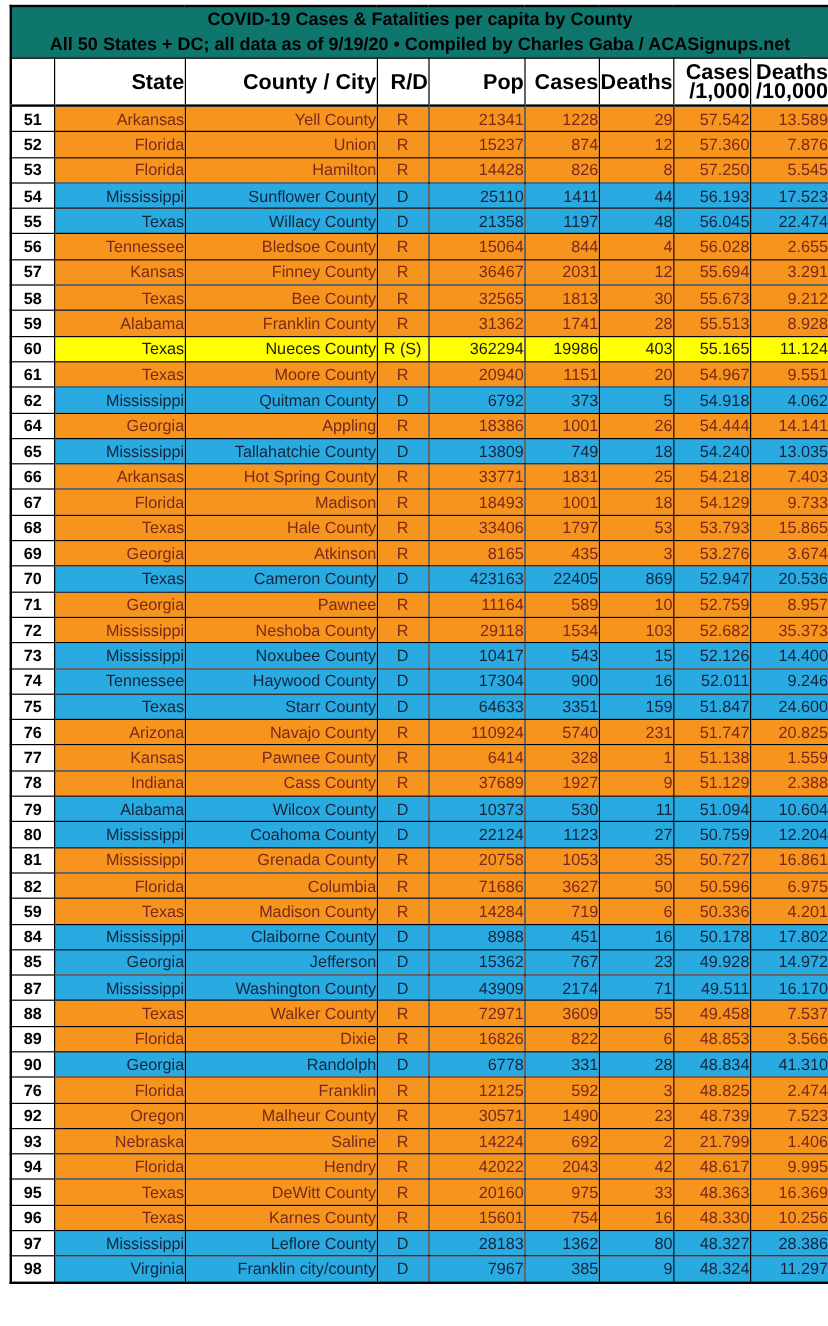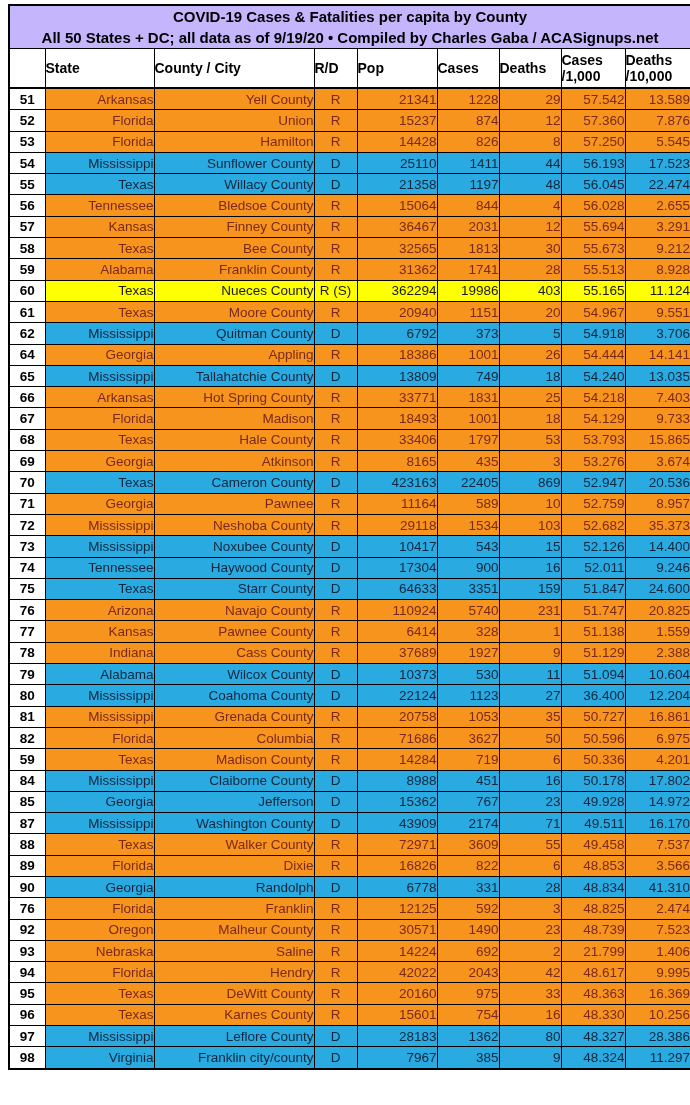--- a/index.html
+++ b/index.html
@@ -20,35 +20,35 @@
     width: 682px;
     border: 2px solid #000;
   }
   table.grid th, table.grid td {
     border: 1px solid #000;
     padding: 0;
     overflow: hidden;
     white-space: nowrap;
   }
   .title-cell {
-    background: #c4b5fd;
+    background: #0f766e;
     color: #000;
     font-weight: bold;
     font-size: 15px;
     line-height: 21px;
     border-bottom: 2px solid #000;
     padding: 1px 0;
   }
   tr.head-row th {
     background: #fff;
     color: #000;
     font-weight: bold;
-    font-size: 14px;
+    font-size: 18px;
     line-height: 16px;
-    text-align: left;
+    text-align: right;
     vertical-align: middle;
     height: 38px;
     border-bottom: 2px solid #000;
   }
   tbody td {
     height: 20.3px;
     font-size: 13.5px;
     vertical-align: middle;
   }
   td.rank {
@@ -231,21 +231,21 @@
   </tr>
         <tr class="fill-D">
     <td class="rank">62</td>
     <td class="state">Mississippi</td>
     <td class="county">Quitman County</td>
     <td class="party">D</td>
     <td class="num">6792</td>
     <td class="num">373</td>
     <td class="num">5</td>
     <td class="num">54.918</td>
-    <td class="num">3.706</td>
+    <td class="num">4.062</td>
   </tr>
         <tr class="fill-R">
     <td class="rank">64</td>
     <td class="state">Georgia</td>
     <td class="county">Appling</td>
     <td class="party">R</td>
     <td class="num">18386</td>
     <td class="num">1001</td>
     <td class="num">26</td>
     <td class="num">54.444</td>
@@ -417,21 +417,21 @@
     <td class="num">10.604</td>
   </tr>
         <tr class="fill-D">
     <td class="rank">80</td>
     <td class="state">Mississippi</td>
     <td class="county">Coahoma County</td>
     <td class="party">D</td>
     <td class="num">22124</td>
     <td class="num">1123</td>
     <td class="num">27</td>
-    <td class="num">36.400</td>
+    <td class="num">50.759</td>
     <td class="num">12.204</td>
   </tr>
         <tr class="fill-R">
     <td class="rank">81</td>
     <td class="state">Mississippi</td>
     <td class="county">Grenada County</td>
     <td class="party">R</td>
     <td class="num">20758</td>
     <td class="num">1053</td>
     <td class="num">35</td>

